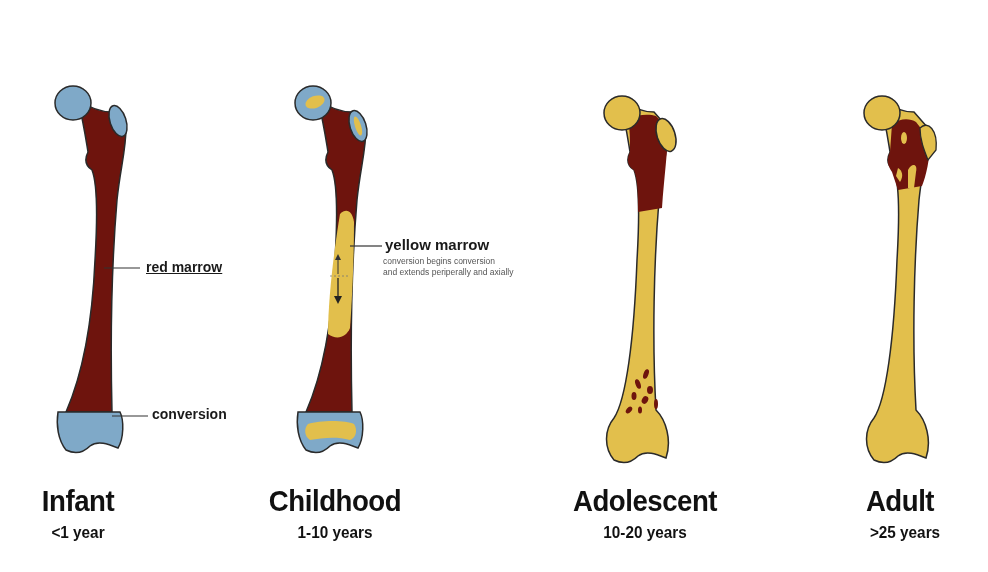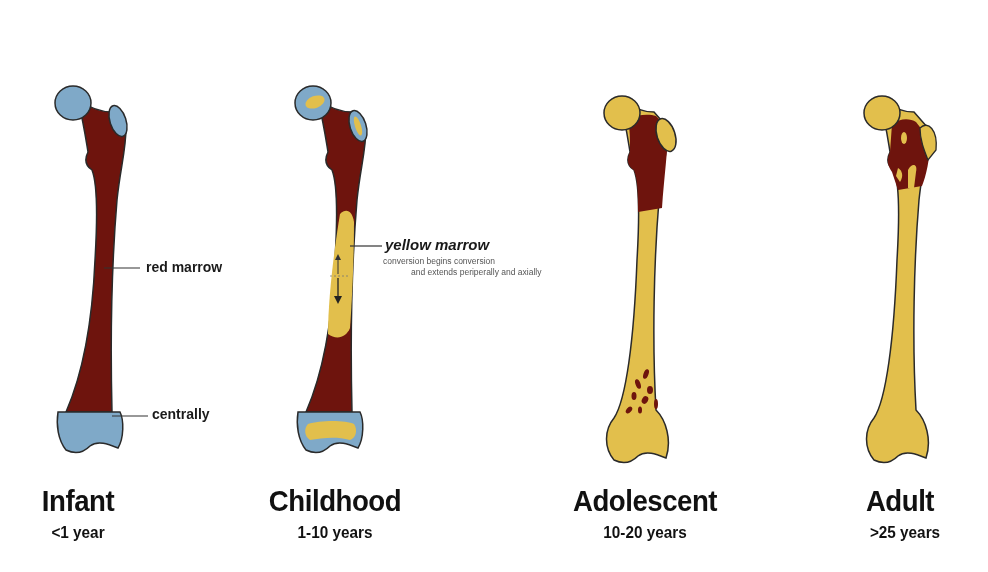--- a/index.html
+++ b/index.html
@@ -74,25 +74,25 @@
     <path d="M 892 124 C 900 118 910 118 916 122 L 930 140 C 930 160 926 176 922 186 L 898 190 C 896 184 894 178 892 172 C 888 166 886 160 890 152 Z" fill="#6e140d"></path>
 
     <ellipse cx="904" cy="138" rx="3" ry="6" fill="#e2bf4c"></ellipse>
     <path d="M 908 170 C 912 162 918 164 916 172 L 914 188 L 908 188 Z" fill="#e2bf4c"></path>
     <path d="M 898 168 C 902 170 904 176 900 182 L 896 176 Z" fill="#e2bf4c"></path>
     <ellipse cx="882" cy="113" rx="18" ry="17" fill="#e2bf4c" stroke="#2a2a2a" stroke-width="1.5"></ellipse>
     <path d="M 920 128 C 928 120 938 130 936 150 L 928 160 C 924 150 920 140 920 128 Z" fill="#e2bf4c" stroke="#2a2a2a" stroke-width="1.3"></path>
   </g>
 </svg>
 
-<div class="label label-main" style="left:146px; top:259px;">red marrow</div>
-<div class="label label-main" style="left:152px; top:406px;">centrally</div>
-<div class="label label-big" style="left:385px; top:236px;font-style:italic;">yellow marrow</div>
+<div class="label label-main" style="left:146px; top:259px;text-decoration:underline;">red marrow</div>
+<div class="label label-main" style="left:152px; top:406px;">conversion</div>
+<div class="label label-big" style="left:385px; top:236px;">yellow marrow</div>
 <div class="sublabel" style="left:383px; top:256px;">conversion begins conversion</div>
-<div class="sublabel" style="left:383px; top:267px;margin-left:28px;">and extends periperally and axially</div>
+<div class="sublabel" style="left:383px; top:267px;">and extends periperally and axially</div>
 
 <div class="stage-title" style="left:18px; top:484px; width:120px;">Infant</div>
 <div class="stage-age" style="left:18px; top:523px; width:120px;">&lt;1 year</div>
 
 <div class="stage-title" style="left:240px; top:484px; width:190px;">Childhood</div>
 <div class="stage-age" style="left:240px; top:523px; width:190px;">1-10 years</div>
 
 <div class="stage-title" style="left:545px; top:484px; width:200px;">Adolescent</div>
 <div class="stage-age" style="left:545px; top:523px; width:200px;">10-20 years</div>
 

